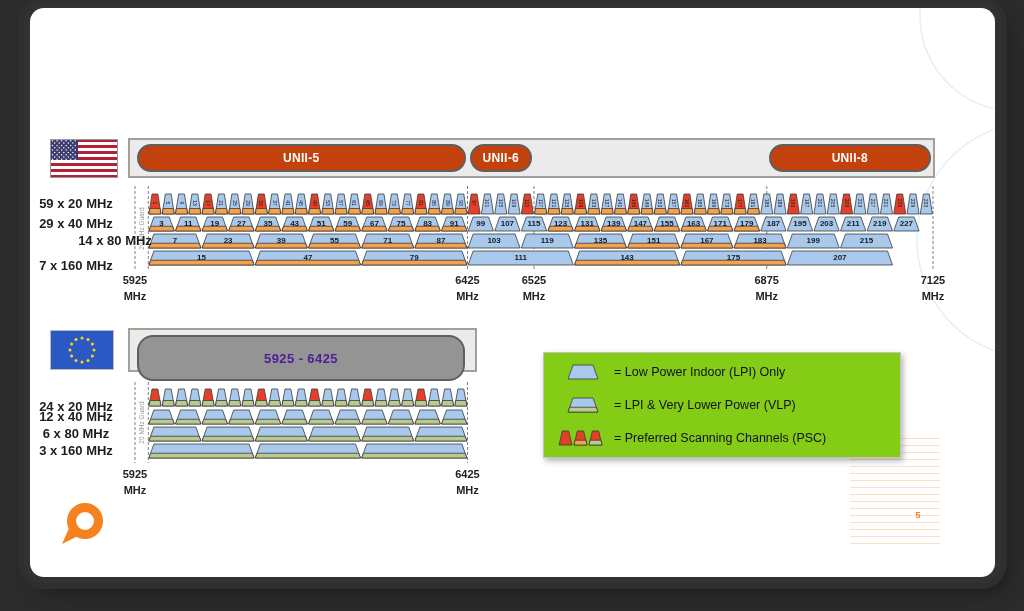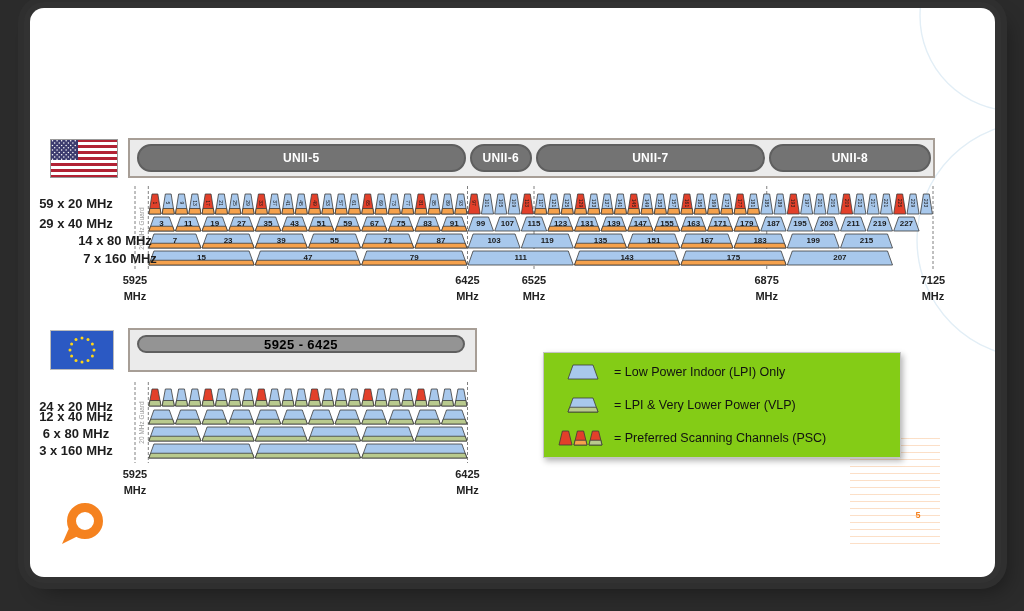--- a/index.html
+++ b/index.html
@@ -5,28 +5,28 @@
   html,body{margin:0;padding:0;background:#2b2b2b;font-family:"Liberation Sans",sans-serif;}
   #stage{position:relative;width:1024px;height:611px;background:#2b2b2b;overflow:hidden;}
   .slide{position:absolute;left:30px;top:8px;width:965px;height:569px;background:#ffffff;
          border-radius:14px;box-shadow:0 0 0 6px #323232,0 0 0 12px #2f2f2f,10px 12px 22px rgba(0,0,0,.45);}
   .title{position:absolute;left:38px;top:50px;width:820px;font-size:27px;font-weight:bold;
          color:#f5821f;letter-spacing:-0.3px;z-index:2;}
   #chart-svg{position:absolute;left:0;top:0;width:965px;height:569px;z-index:1;}
   .flag{position:absolute;z-index:2;}
   #unii-bar{position:absolute;left:98px;top:130px;width:807px;height:40px;background:#ebebeb;
             border:2px solid #a79e96;box-sizing:border-box;z-index:2;}
-  .pill{position:absolute;top:4px;height:28px;background:#737373;border:2px solid #5f5f5f;
+  .pill{position:absolute;top:4px;height:28px;background:#c2410c;border:2px solid #5f5f5f;
         box-sizing:border-box;border-radius:15px;display:flex;align-items:center;justify-content:center;
         color:#fff;font-weight:bold;font-size:12px;letter-spacing:.3px;}
   #eu-bar{position:absolute;left:98px;top:320px;width:349px;height:44px;background:#ebebeb;
           border:2px solid #a79e96;box-sizing:border-box;z-index:2;}
-  #eu-pill{position:absolute;left:7px;top:5px;width:328px;height:18px;background:#949494;
+  #eu-pill{position:absolute;left:7px;top:5px;width:328px;height:46px;background:#949494;
            border:2px solid #5f5f5f;box-sizing:border-box;border-radius:16px;display:flex;
-           align-items:center;justify-content:center;color:#000000;font-weight:bold;font-size:13px;letter-spacing:.4px;}
+           align-items:center;justify-content:center;color:#4c1d95;font-weight:bold;font-size:13px;letter-spacing:.4px;}
   .row-label{position:absolute;left:0;width:92px;height:14px;line-height:14px;text-align:center;
              font-size:13px;font-weight:bold;color:#1d1d1d;z-index:2;}
   .legend{position:absolute;left:513px;top:344px;width:358px;height:106px;background:#84cc16;
           border:1px solid #c4c4c4;box-sizing:border-box;box-shadow:2px 3px 6px rgba(0,0,0,.3);
           z-index:3;padding:8px 14px;display:flex;flex-direction:column;justify-content:space-between;}
   .legend-item{display:flex;align-items:center;height:22px;}
   .licon-box{width:50px;display:flex;align-items:center;}
   .licon-box.center svg{margin-left:8px;}
   .legend-label{font-size:12.5px;color:#111;margin-left:6px;white-space:nowrap;}
   .decor-stripes{position:absolute;left:820px;top:430px;width:90px;height:110px;z-index:0;
@@ -526,28 +526,27 @@
         <circle cx="11.6" cy="20.36" r="0.75" fill="#ffffff"></circle>
         <circle cx="16.15" cy="20.36" r="0.75" fill="#ffffff"></circle>
         <circle cx="20.7" cy="20.36" r="0.75" fill="#ffffff"></circle>
         <circle cx="25.25" cy="20.36" r="0.75" fill="#ffffff"></circle>
         <rect x="0.5" y="0.5" width="67" height="38" fill="none" stroke="#999" stroke-width="1"></rect>
       </svg>
 
     <div id="unii-bar">
         <div class="pill" style="left: 7px; width: 328.5px;">UNII-5</div>
         <div class="pill" style="left: 339.5px; width: 62.5px;">UNII-6</div>
-        <div class="pill" style="left: 406px; width: 228.75px;">UNII-7</div>
         <div class="pill" style="left: 638.75px; width: 162.25px;">UNII-8</div>
       </div>
 
     <div class="row-label" style="top:189px;">59 x 20 MHz</div>
     <div class="row-label" style="top:209px;">29 x 40 MHz</div>
     <div class="row-label" style="top:226px;padding-left:39px;">14 x 80 MHz</div>
-    <div class="row-label" style="top:244px;margin-left:44px;">7 x 160 MHz</div>
+    <div class="row-label" style="top:251px;">7 x 160 MHz</div>
 
     <svg id="eu-flag" class="flag" style="left:20px;top:322px;" width="64" height="40" viewBox="0 0 64 40">
         <rect x="0" y="0" width="64" height="40" fill="#2b59c3"></rect>
         <circle cx="32" cy="8" r="1.5" fill="#ffd617"></circle>
         <circle cx="38" cy="9.607695154586736" r="1.5" fill="#ffd617"></circle>
         <circle cx="42.392304845413264" cy="13.999999999999998" r="1.5" fill="#ffd617"></circle>
         <circle cx="44" cy="20" r="1.5" fill="#ffd617"></circle>
         <circle cx="42.392304845413264" cy="25.999999999999996" r="1.5" fill="#ffd617"></circle>
         <circle cx="38" cy="30.392304845413264" r="1.5" fill="#ffd617"></circle>
         <circle cx="32" cy="32" r="1.5" fill="#ffd617"></circle>

